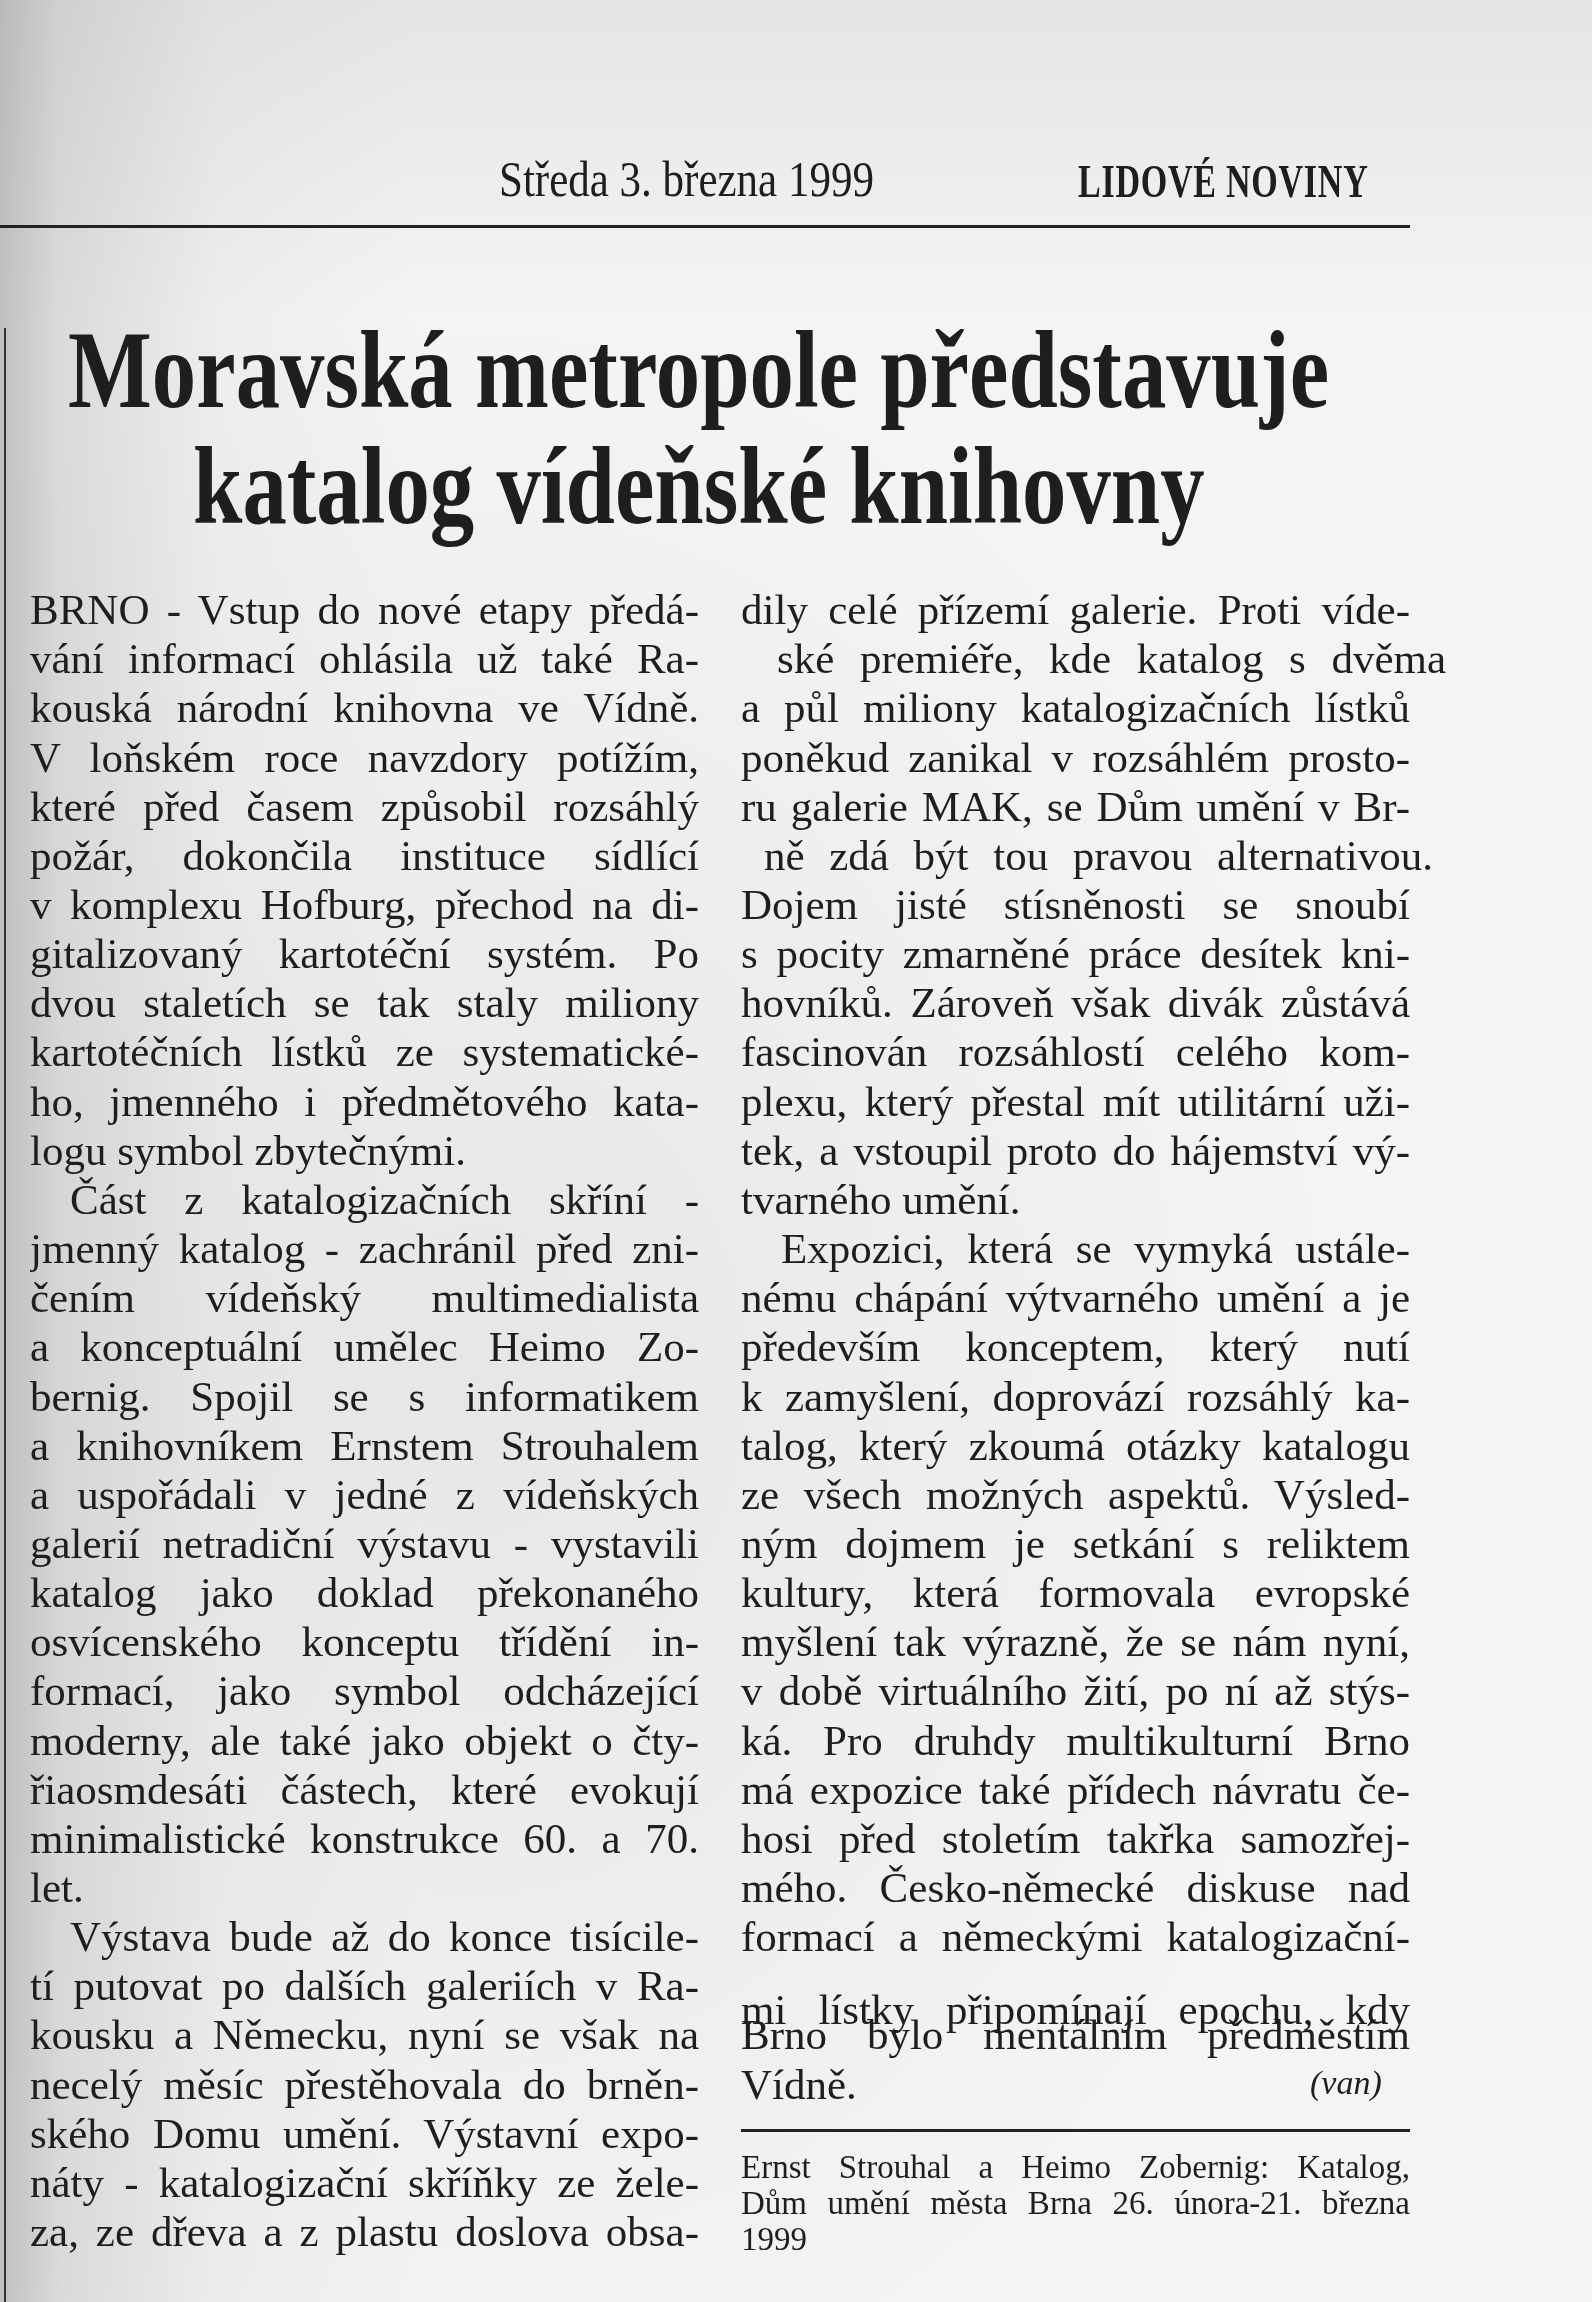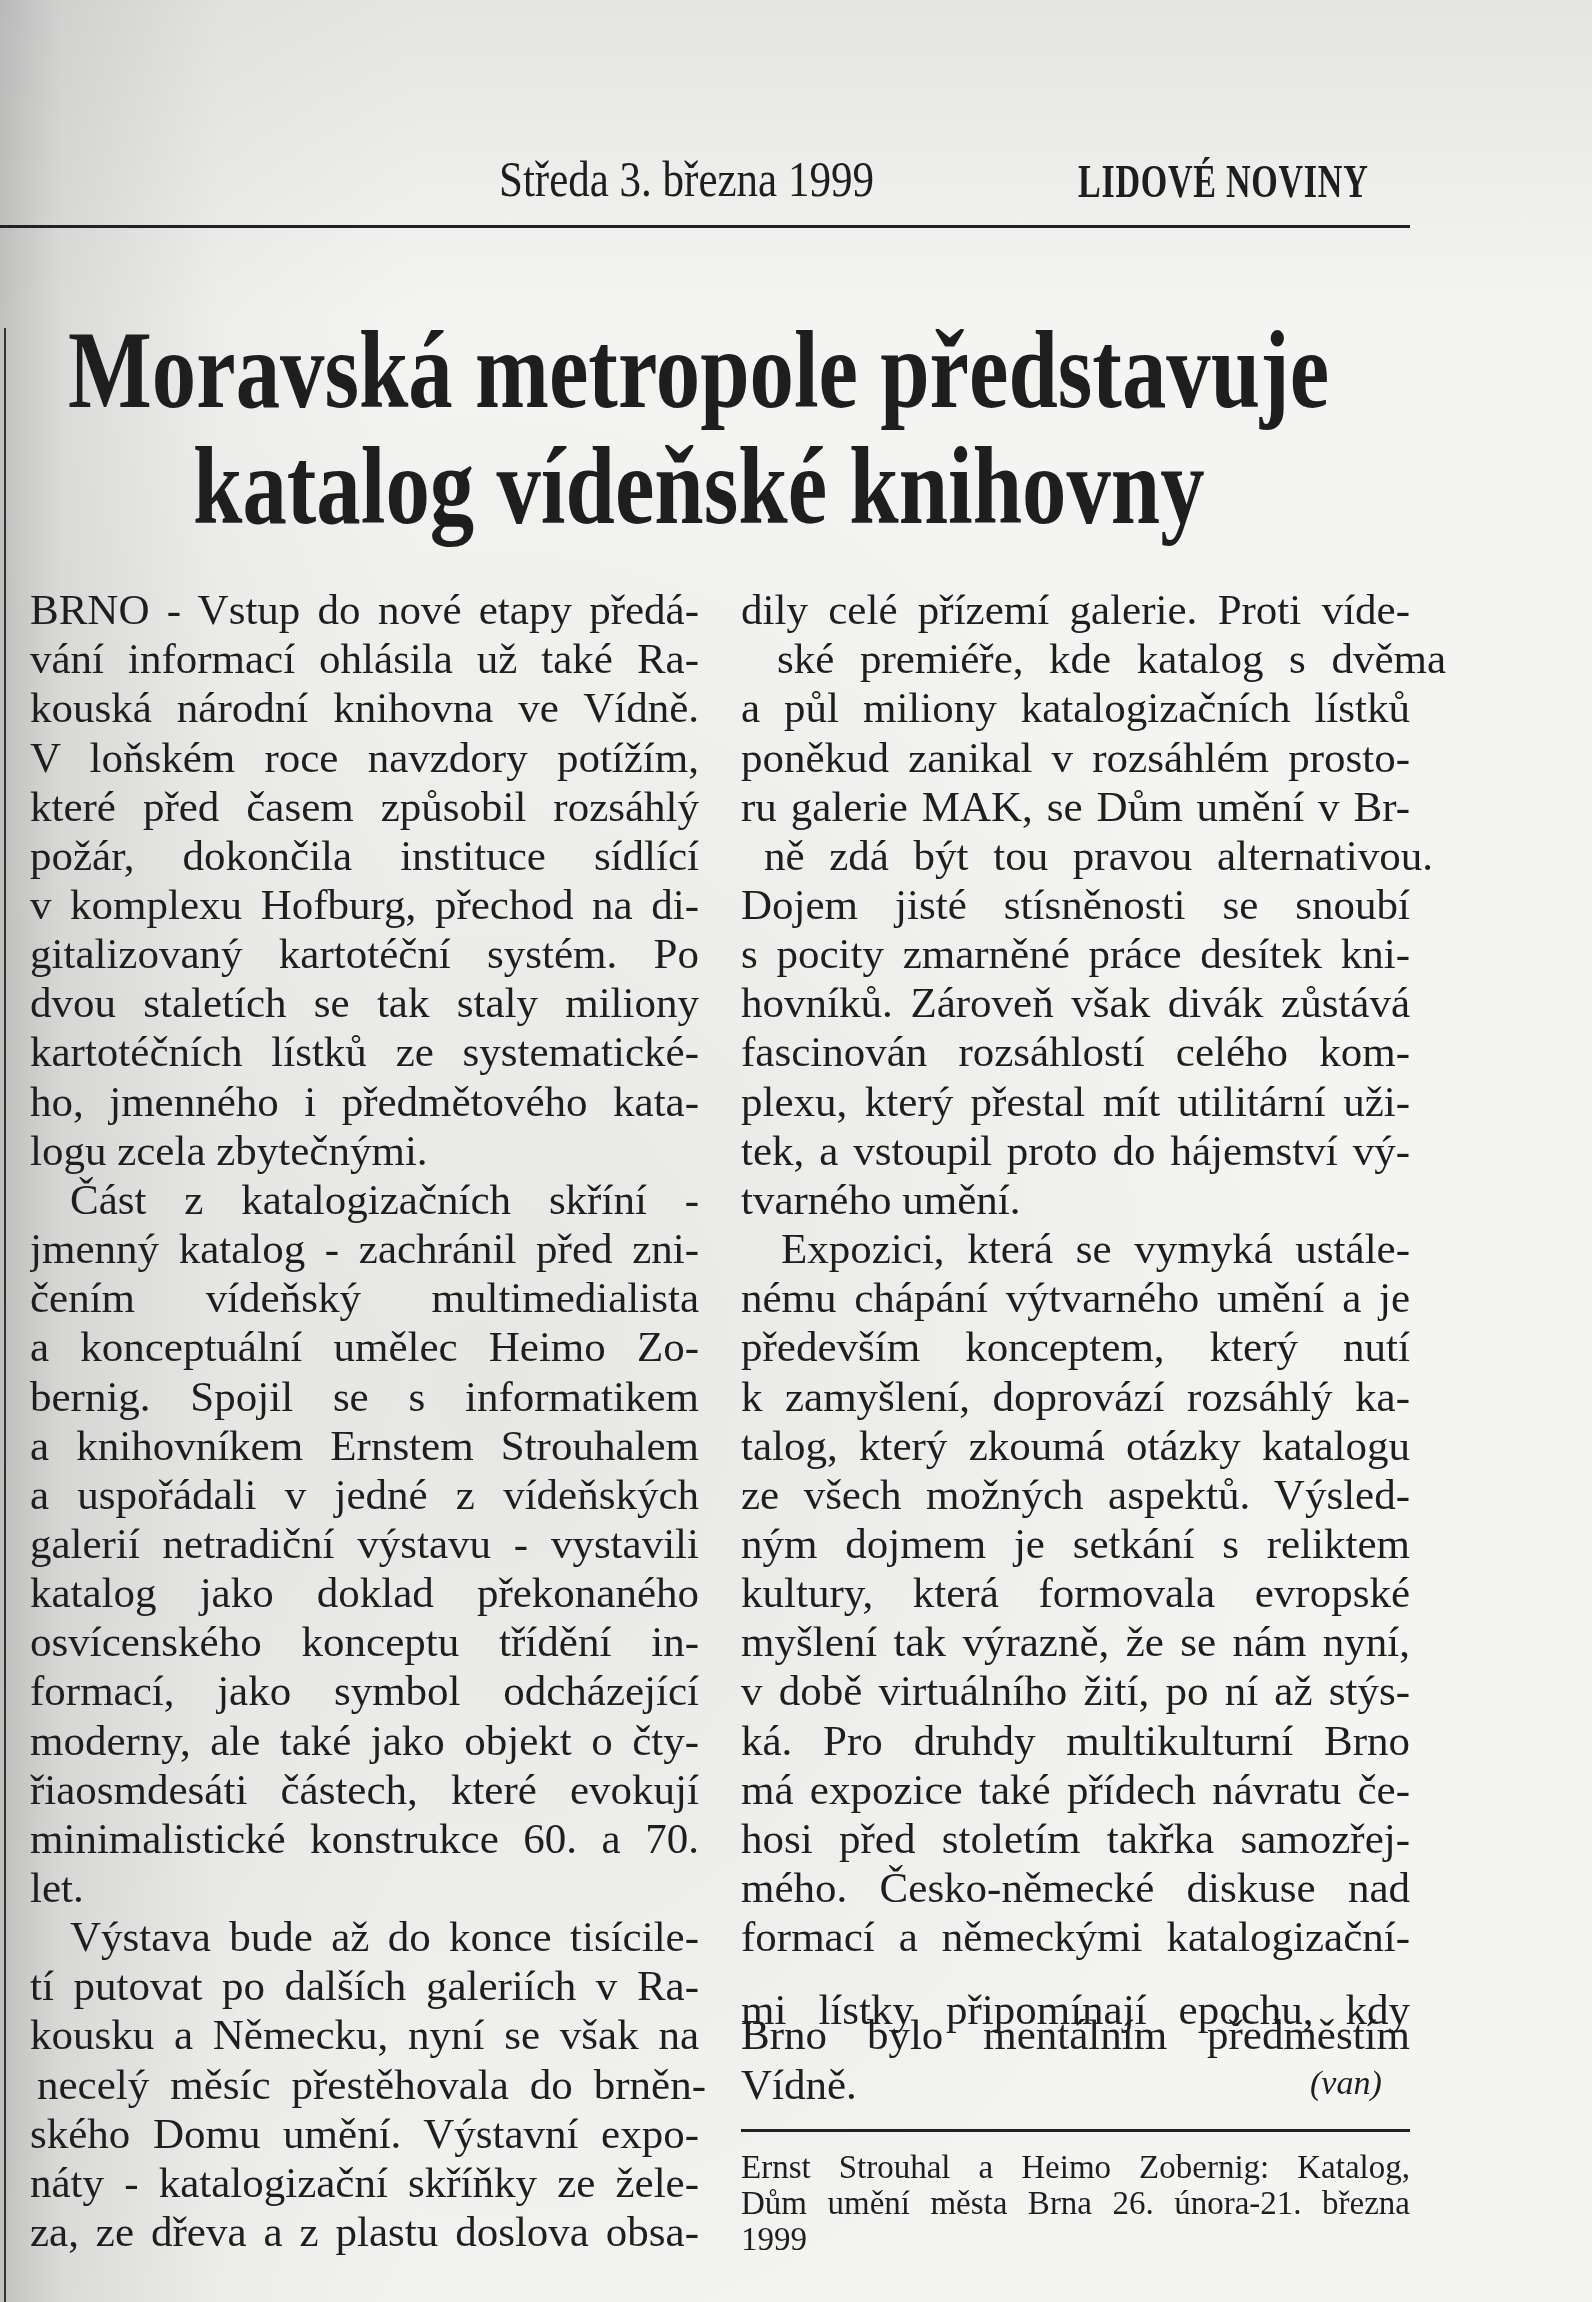--- a/index.html
+++ b/index.html
@@ -83,40 +83,40 @@
     <div class="col-line justify" style="top: 634px;">vání informací ohlásila už také Ra-</div>
     <div class="col-line justify" style="top: 683px;">kouská národní knihovna ve Vídně.</div>
     <div class="col-line justify" style="top: 733px;">V loňském roce navzdory potížím,</div>
     <div class="col-line justify" style="top: 782px;">které před časem způsobil rozsáhlý</div>
     <div class="col-line justify" style="top: 831px;">požár, dokončila instituce sídlící</div>
     <div class="col-line justify" style="top: 880px;">v komplexu Hofburg, přechod na di-</div>
     <div class="col-line justify" style="top: 929px;">gitalizovaný kartotéční systém. Po</div>
     <div class="col-line justify" style="top: 978px;">dvou staletích se tak staly miliony</div>
     <div class="col-line justify" style="top: 1027px;">kartotéčních lístků ze systematické-</div>
     <div class="col-line justify" style="top: 1077px;">ho, jmenného i předmětového kata-</div>
-    <div class="col-line" style="top: 1126px;">logu zcela zbytečnými.</div>
+    <div class="col-line" style="top: 1126px;">logu symbol zbytečnými.</div>
     <div class="col-line justify indent" style="top: 1175px;">Část z katalogizačních skříní -</div>
     <div class="col-line justify" style="top: 1224px;">jmenný katalog - zachránil před zni-</div>
     <div class="col-line justify" style="top: 1273px;">čením vídeňský multimedialista</div>
     <div class="col-line justify" style="top: 1322px;">a konceptuální umělec Heimo Zo-</div>
     <div class="col-line justify" style="top: 1372px;">bernig. Spojil se s informatikem</div>
     <div class="col-line justify" style="top: 1421px;">a knihovníkem Ernstem Strouhalem</div>
     <div class="col-line justify" style="top: 1470px;">a uspořádali v jedné z vídeňských</div>
     <div class="col-line justify" style="top: 1519px;">galerií netradiční výstavu - vystavili</div>
     <div class="col-line justify" style="top: 1568px;">katalog jako doklad překonaného</div>
     <div class="col-line justify" style="top: 1617px;">osvícenského konceptu třídění in-</div>
     <div class="col-line justify" style="top: 1666px;">formací, jako symbol odcházející</div>
     <div class="col-line justify" style="top: 1716px;">moderny, ale také jako objekt o čty-</div>
     <div class="col-line justify" style="top: 1765px;">řiaosmdesáti částech, které evokují</div>
     <div class="col-line justify" style="top: 1814px;">minimalistické konstrukce 60. a 70.</div>
     <div class="col-line" style="top: 1863px;">let.</div>
     <div class="col-line justify indent" style="top: 1912px;">Výstava bude až do konce tisícile-</div>
     <div class="col-line justify" style="top: 1961px;">tí putovat po dalších galeriích v Ra-</div>
     <div class="col-line justify" style="top: 2010px;">kousku a Německu, nyní se však na</div>
-    <div class="col-line justify" style="top: 2060px; margin-left: 7px;">necelý měsíc přestěhovala do brněn-</div>
+    <div class="col-line justify" style="top: 2060px;">necelý měsíc přestěhovala do brněn-</div>
     <div class="col-line justify" style="top: 2109px;">ského Domu umění. Výstavní expo-</div>
     <div class="col-line justify" style="top: 2158px;">náty - katalogizační skříňky ze žele-</div>
     <div class="col-line justify" style="top: 2207px;">za, ze dřeva a z plastu doslova obsa-</div>
   </div>
 <div class="right-col" id="right-col">
     <div class="col-line justify" style="top: 585px;">dily celé přízemí galerie. Proti víde-</div>
     <div class="col-line justify" style="top: 634px; margin-left: 36px;">ské premiéře, kde katalog s dvěma</div>
     <div class="col-line justify" style="top: 683px;">a půl miliony katalogizačních lístků</div>
     <div class="col-line justify" style="top: 733px;">poněkud zanikal v rozsáhlém prosto-</div>
     <div class="col-line justify" style="top: 782px;">ru galerie MAK, se Dům umění v Br-</div>

